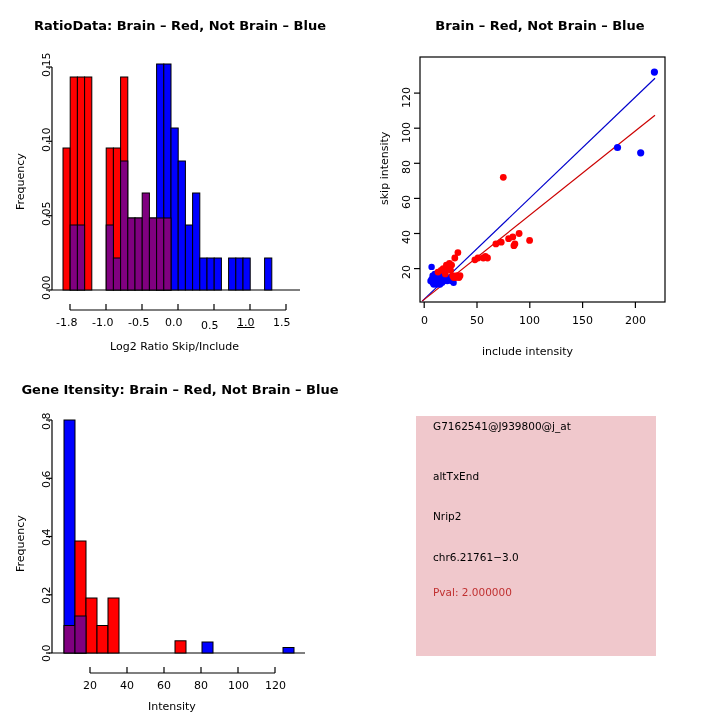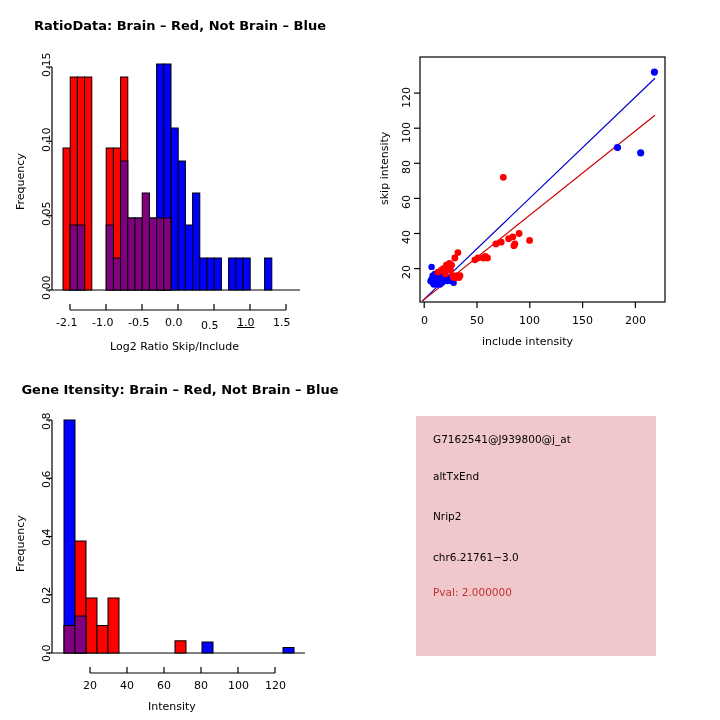--- a/index.html
+++ b/index.html
@@ -101,35 +101,36 @@
         <rect x="156.6" y="218" width="7.2" height="72" fill="#800080"></rect>
         <rect x="163.8" y="218" width="7.2" height="72" fill="#800080"></rect>
       </g>
     </svg>
 
     <div class="tick-lbl vrot" style="left:40px;top:300px;">0.00</div>
     <div class="tick-lbl vrot" style="left:40px;top:226px;">0.05</div>
     <div class="tick-lbl vrot" style="left:40px;top:152px;">0.10</div>
     <div class="tick-lbl vrot" style="left:40px;top:77px;">0.15</div>
 
-    <div class="tick-lbl" style="left:56px;top:316px;">-2.1</div>
+    <div class="tick-lbl" style="left:56px;top:316px;">-1.8</div>
     <div class="tick-lbl" style="left:92px;top:316px;">-1.0</div>
     <div class="tick-lbl" style="left:128px;top:316px;">-0.5</div>
     <div class="tick-lbl" style="left:165px;top:316px;">0.0</div>
     <div class="tick-lbl" style="left:201px;top:319px;">0.5</div>
     <div class="tick-lbl" style="left:237px;top:316px;text-decoration:underline;">1.0</div>
     <div class="tick-lbl" style="left:273px;top:316px;">1.5</div>
   </div>
 
   <div class="panel" style="left:360px;top:0;width:360px;height:360px;">
 
+    <div class="title" style="left:0;top:18px;width:360px;">Brain – Red, Not Brain – Blue</div>
 
     <div class="axlabel vrot" style="left:18px;top:205px;">skip intensity</div>
 
-    <div class="axlabel" style="left:122px;top:335px;">include intensity</div>
+    <div class="axlabel" style="left:122px;top:345px;">include intensity</div>
 
     <svg width="360" height="340" style="position:absolute;left:0;top:0;">
 
       <rect x="60" y="57" width="245" height="245" fill="none" stroke="#000" stroke-width="1.2"></rect>
 
       <g stroke="#000" stroke-width="1.2" fill="none">
         <path d="M60,268.6 L54,268.6"></path>
           <path d="M60,233.5 L54,233.5"></path>
         <path d="M60,198.4 L54,198.4"></path>
           <path d="M60,163.3 L54,163.3"></path>
@@ -297,20 +298,20 @@
     <div class="tick-lbl" style="left:157px;top:319px;">60</div>
     <div class="tick-lbl" style="left:194px;top:319px;">80</div>
     <div class="tick-lbl" style="left:228px;top:319px;">100</div>
     <div class="tick-lbl" style="left:265px;top:319px;">120</div>
   </div>
 
   <div class="panel" style="left:360px;top:360px;width:360px;height:360px;">
 
     <div class="infobox" style="left:56px;top:56px;width:240px;height:240px;"></div>
 
-    <div class="infotext" style="left:73px;top:73px;">G7162541@J939800@j_at</div>
+    <div class="infotext" style="left:73px;top:60px;">G7162541@J939800@j_at</div>
     <div class="infotext" style="left:73px;top:110px;">altTxEnd</div>
     <div class="infotext" style="left:73px;top:150px;">Nrip2</div>
     <div class="infotext" style="left:73px;top:191px;">chr6.21761−3.0</div>
     <div class="infotext pval" style="left:73px;top:226px;">Pval: 2.000000</div>
   </div>
 
 </div>
 
 </body></html>

